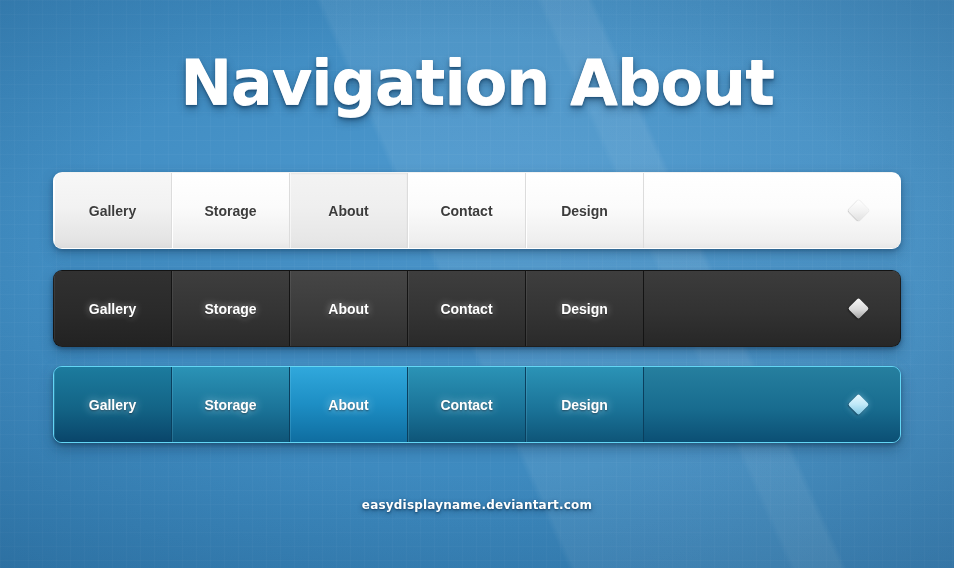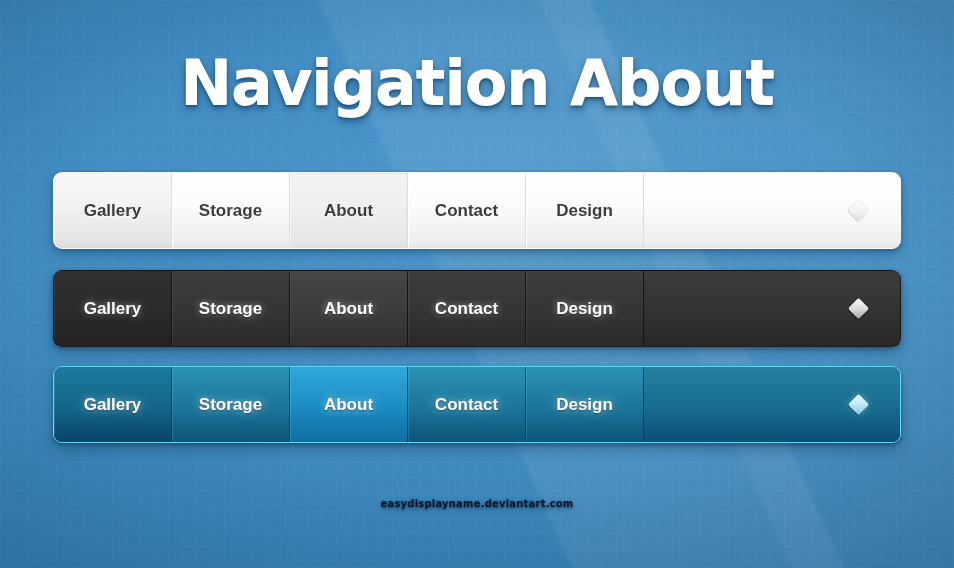--- a/index.html
+++ b/index.html
@@ -101,21 +101,21 @@
     align-items: stretch;
     overflow: hidden;
   }
   .nav-item {
     position: relative;
     width: 118px;
     flex: 0 0 118px;
     display: flex;
     align-items: center;
     justify-content: center;
-    font-size: 17px;
+    font-size: 14px;
     font-weight: bold;
     cursor: pointer;
     user-select: none;
   }
   .nav-filler {
     position: relative;
     flex: 1 1 auto;
     display: flex;
     align-items: center;
     justify-content: flex-end;
@@ -234,24 +234,24 @@
     box-shadow: 0 1px 2px rgba(0,25,45,0.65), 0 0 6px rgba(180,235,255,0.5);
   }
 
   
   #footer-caption {
     position: absolute;
     top: 498px;
     left: 0;
     width: 954px;
     text-align: center;
-    font-size: 10px;
+    font-size: 12px;
     font-weight: bold;
     letter-spacing: 0.2px;
-    color: #0f172a;
+    color: #ffffff;
     text-shadow: 0 1px 2px rgba(14,56,92,0.75), 0 2px 5px rgba(12,48,80,0.5);
     font-family: "DejaVu Sans", "Liberation Sans", sans-serif;
   }
 </style>
 </head>
 <body>
 
 <div id="bg-root">
   <div id="bg-texture"></div>
   <div id="bg-streak"></div>

